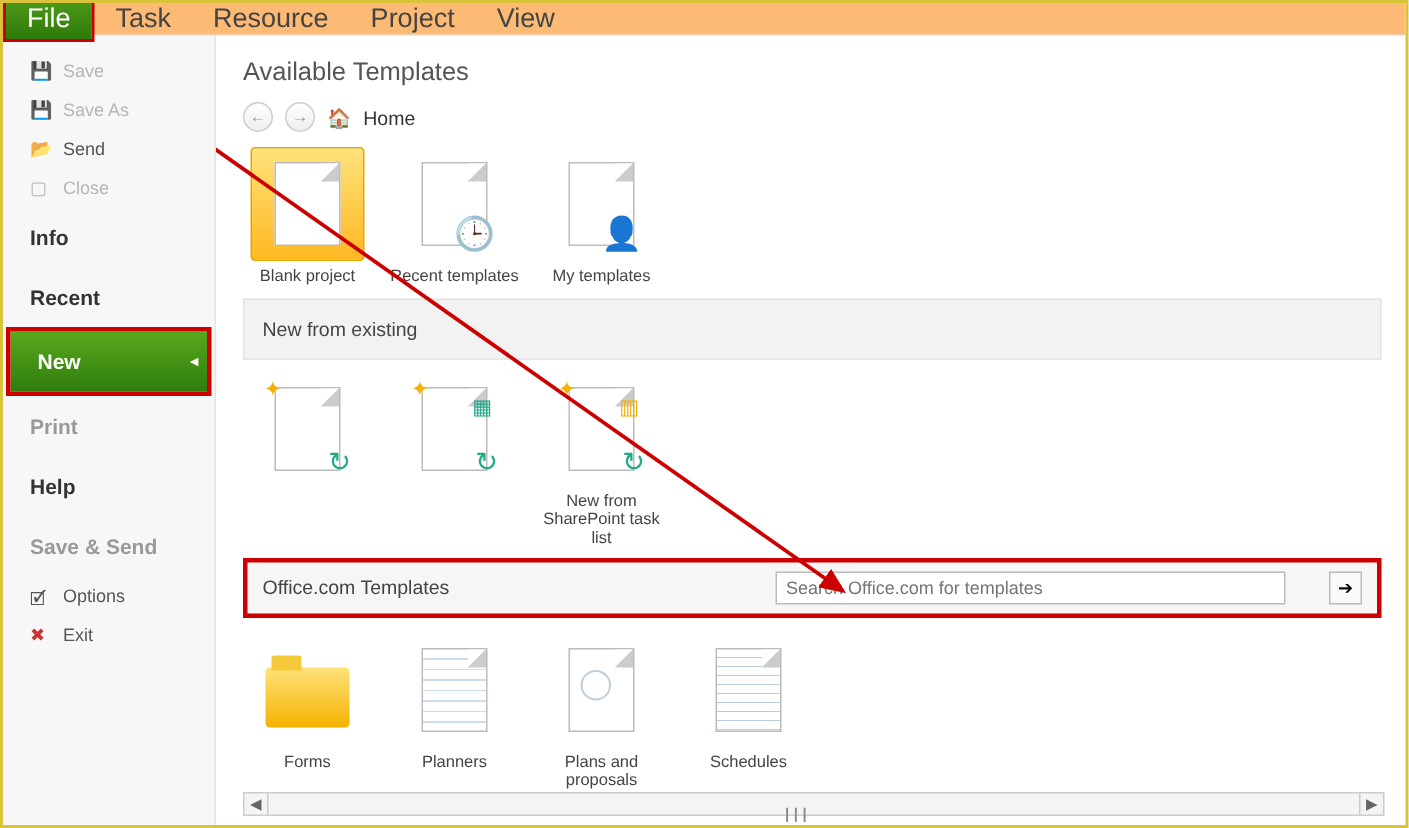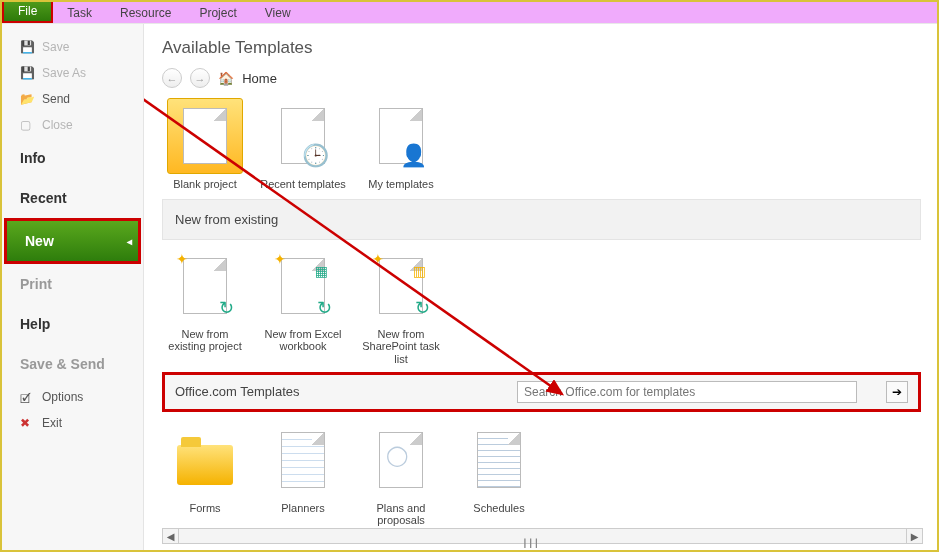--- a/index.html
+++ b/index.html
@@ -1,18 +1,18 @@
 <!DOCTYPE html>
 <html><head>
 <meta charset="utf-8">
 <style>
 * { margin: 0; padding: 0; box-sizing: border-box; font-family: "Segoe UI", Tahoma, sans-serif; }
 body { background: #fff; width: 939px; height: 552px; overflow: hidden; position: relative; border: 2px solid #d9c33a; }
 
-.menubar { height: 22px; background: #f0abfc; display: flex; align-items: flex-end; font-size: 12px; color: #444; border-bottom: 1px solid #e8e8e8; }
+.menubar { height: 22px; background: #fdba74; display: flex; align-items: center; font-size: 18px; color: #444; border-bottom: 1px solid #e8e8e8; }
 .menubar .item { padding: 3px 14px; cursor: default; }
 .menubar .file { background: linear-gradient(#4f9b1b,#2e7a0a); color: #fff; border: 2px solid #c00; position: relative; z-index: 20; }
 
 .body { display: flex; height: calc(100% - 22px); }
 
 .side { width: 142px; background: #f7f7f7; border-right: 1px solid #e4e4e4; padding-top: 10px; font-size: 12px; color: #555; position: relative; z-index: 10; }
 .side .row { display: flex; align-items: center; gap: 8px; padding: 6px 10px 6px 18px; white-space: nowrap; }
 .side .disabled { color: #b5b5b5; }
 .side .big { font-size: 14px; color: #333; padding: 12px 10px 12px 18px; font-weight: 700; }
 .side .new { background: linear-gradient(#5aa81d,#2e7d0c); color: #fff; border: 3px solid #c00; margin: 0 2px; position: relative; }
@@ -142,31 +142,29 @@
     <div class="section">New from existing</div>
 
     <div class="tiles">
       <div class="tile">
         <div class="thumb">
             <div class="docpg" style="position:relative">
               <span style="position:absolute;left:-8px;top:-8px;font-size:14px;color:#f5b200">✦</span>
               <span style="position:absolute;right:-8px;bottom:-6px;font-size:18px;color:#2a8">↻</span>
             </div>
           </div>
-        <div class="lbl">New from existing project</div>
       </div>
       <div class="tile">
         <div class="thumb">
             <div class="docpg" style="position:relative">
               <span style="position:absolute;left:-8px;top:-8px;font-size:14px;color:#f5b200">✦</span>
               <span style="position:absolute;right:-4px;top:4px;font-size:14px;color:#2a8">▦</span>
               <span style="position:absolute;right:-8px;bottom:-6px;font-size:18px;color:#2a8">↻</span>
             </div>
           </div>
-        <div class="lbl">New from Excel workbook</div>
       </div>
       <div class="tile">
         <div class="thumb">
             <div class="docpg" style="position:relative">
               <span style="position:absolute;left:-8px;top:-8px;font-size:14px;color:#f5b200">✦</span>
               <span style="position:absolute;right:-4px;top:4px;font-size:14px;color:#f5b200">▥</span>
               <span style="position:absolute;right:-8px;bottom:-6px;font-size:18px;color:#2a8">↻</span>
             </div>
           </div>
         <div class="lbl">New from SharePoint task list</div>

